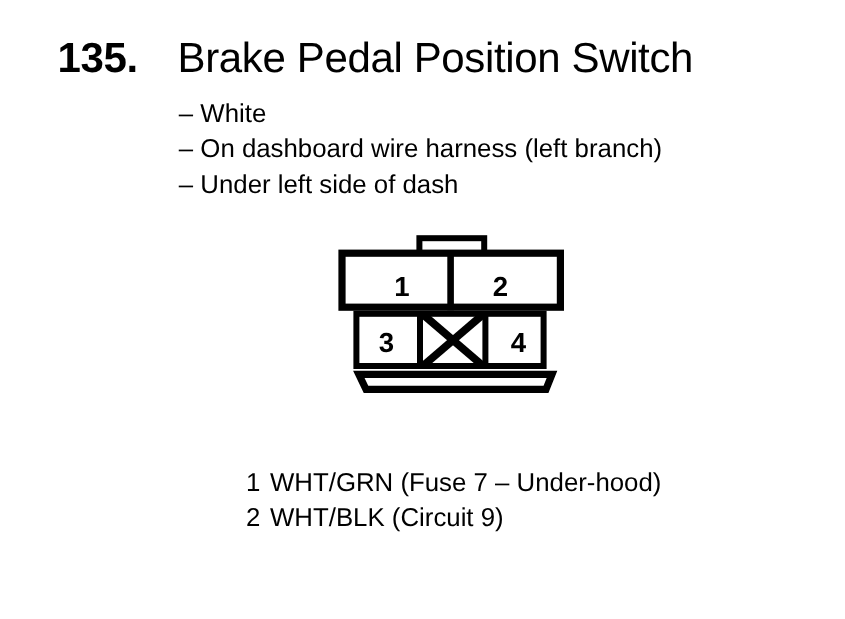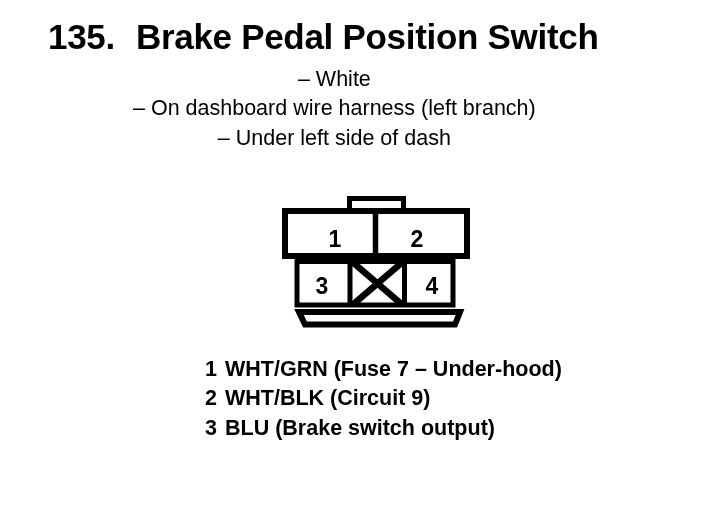--- a/index.html
+++ b/index.html
@@ -21,62 +21,60 @@
     top: 13px;
     display: flex;
     align-items: baseline;
     font-size: 35px;
     line-height: 40px;
     font-weight: 700;
     white-space: nowrap;
     letter-spacing: -0.3px;
   }
   .title-num { margin-right: 17px; }
-  .title-text { margin: 4px; font-size: inherit; font-weight: bold; line-height: inherit; }
+  .title-text { margin: 16px; font-size: inherit; font-weight: normal; line-height: inherit; }
 
   
   .notes {
     position: absolute;
     left: 133px;
     top: 65px;
-    margin: 0;
+    margin: 16px;
     padding: 0;
     list-style: none;
     font-size: 21.5px;
     line-height: 29.3px;
     white-space: nowrap;
-    text-align: center;
   }
 
   
   .connector {
     position: absolute;
     left: 270px;
     top: 186px;
   }
   .connector text {
     font-family: "Liberation Sans", sans-serif;
     font-weight: 700;
     font-size: 23px;
     fill: #000000;
     text-anchor: middle;
   }
 
   
   .pins {
     position: absolute;
     left: 205px;
-    top: 355px;
+    top: 388px;
     margin: 0;
     padding: 0;
     list-style: none;
     font-size: 21.5px;
     line-height: 29.3px;
     white-space: nowrap;
-    font-weight: bold;
   }
   .pin-num { display: inline-block; width: 20px; }
 </style>
 </head>
 <body>
 
 <div class="sheet">
 
   <header class="title-row">
     <span class="title-num">135.</span>
@@ -113,18 +111,15 @@
     <text x="432" y="293.5">4</text>
   </svg>
 
   <ol class="pins">
     <li class="pin-row">
       <span class="pin-num">1</span><span class="pin-desc">WHT/GRN (Fuse 7 – Under-hood)</span>
     </li>
     <li class="pin-row">
       <span class="pin-num">2</span><span class="pin-desc">WHT/BLK (Circuit 9)</span>
     </li>
-    <li class="pin-row">
-      <span class="pin-num">3</span><span class="pin-desc">BLU (Brake switch output)</span>
-    </li>
   </ol>
 
 </div>
 
 </body></html>

